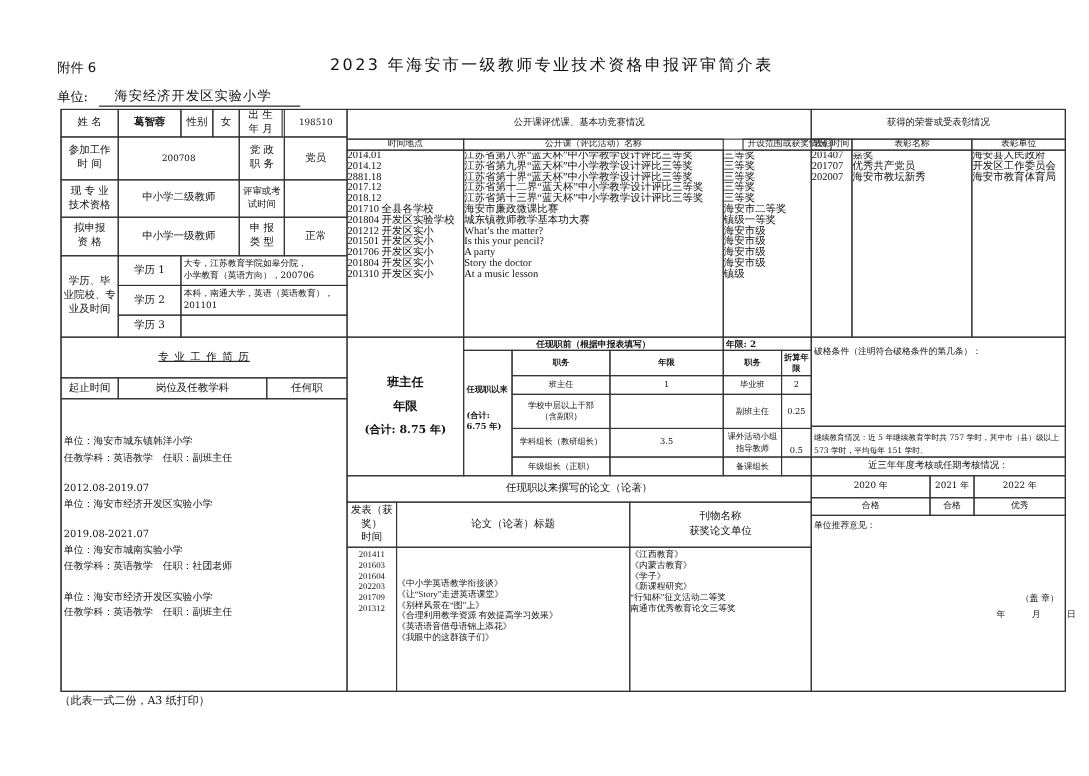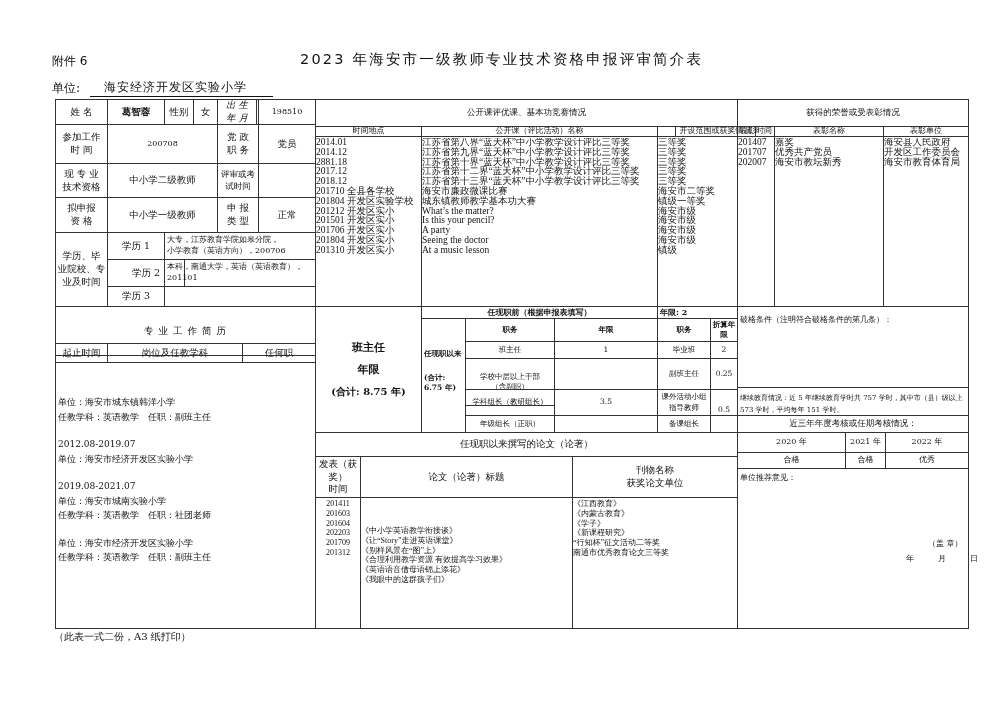--- a/index.html
+++ b/index.html
@@ -30,21 +30,21 @@
 <div class="abs unit-label">单位:</div>
 <div class="abs unit-value">海安经济开发区实验小学</div>
 
 <div class="box" style="left:55px;top:99px;width:914px;height:530px;"></div>
 
 <div>
   <div class="cell" style="left:55px;top:99px;width:53px;height:26px;">姓  名</div>
   <div class="cell bold" style="left:107px;top:99px;width:58px;height:26px;">葛智蓉</div>
   <div class="cell" style="left:164px;top:99px;width:30px;height:26px;">性别</div>
   <div class="cell" style="left:193px;top:99px;width:25px;height:26px;">女</div>
-  <div class="cell" style="left:217px;top:99px;width:40px;height:26px;white-space:pre-line;font-style:italic;">出 生
+  <div class="cell" style="left:217px;top:99px;width:40px;height:26px;white-space:pre-line;">出 生
 年 月</div>
   <div class="cell" style="left:258px;top:99px;width:58px;height:26px;font-size:8px;">198510</div>
 
   <div class="cell" style="left:55px;top:124px;width:53px;height:40px;white-space:pre-line;">参加工作
 时  间</div>
   <div class="cell" style="left:107px;top:124px;width:111px;height:40px;font-size:8px;">200708</div>
   <div class="cell" style="left:217px;top:124px;width:42px;height:40px;white-space:pre-line;">党 政
 职 务</div>
   <div class="cell" style="left:258px;top:124px;width:58px;height:40px;">党员</div>
 
@@ -61,21 +61,21 @@
   <div class="cell" style="left:217px;top:197px;width:42px;height:36px;white-space:pre-line;">申  报
 类  型</div>
   <div class="cell" style="left:258px;top:197px;width:58px;height:36px;">正常</div>
 
   <div class="cell" style="left:55px;top:232px;width:53px;height:75px;white-space:pre-line;">学历、毕
 业院校、专
 业及时间</div>
   <div class="cell" style="left:107px;top:232px;width:58px;height:28px;">学历 1</div>
   <div class="cell left" style="left:164px;top:232px;width:152px;height:28px;white-space:pre-line;font-size:8px;">大专，江苏教育学院如皋分院，
 小学教育（英语方向），200706</div>
-  <div class="cell" style="left:107px;top:259px;width:78px;height:28px;">学历 2</div>
+  <div class="cell" style="left:107px;top:259px;width:58px;height:28px;">学历 2</div>
   <div class="cell left" style="left:164px;top:259px;width:152px;height:28px;white-space:pre-line;font-size:8px;">本科，南通大学，英语（英语教育），
 201101</div>
   <div class="cell" style="left:107px;top:286px;width:58px;height:21px;">学历 3</div>
   <div class="cell left" style="left:164px;top:286px;width:152px;height:21px;"></div>
 </div>
 
 <div>
   <div class="cell" style="left:315px;top:99px;width:423px;height:28px;font-size:8.5px;">公开课评优课、基本功竞赛情况</div>
   <div class="cell" style="left:315px;top:126px;width:107px;height:11px;font-size:8px;">时间地点</div>
   <div class="cell" style="left:421px;top:126px;width:237px;height:11px;font-size:8px;">公开课（评比活动）名称</div>
@@ -102,21 +102,21 @@
     <div>江苏省第八界“蓝天杯”中小学教学设计评比三等奖</div>
     <div>江苏省第九界“蓝天杯”中小学教学设计评比三等奖</div>
     <div>江苏省第十界“蓝天杯”中小学教学设计评比三等奖</div>
     <div>江苏省第十二界“蓝天杯”中小学教学设计评比三等奖</div>
     <div>江苏省第十三界“蓝天杯”中小学教学设计评比三等奖</div>
     <div>海安市廉政微课比赛</div>
     <div>城东镇教师教学基本功大赛</div>
     <div>What’s the matter?</div>
     <div>Is this your pencil?</div>
     <div>A party</div>
-    <div>Seeing the doctor</div>
+    <div>Story the doctor</div>
     <div>At a music lesson</div>
   </div>
   <div class="lst" style="left:658px;top:138px;width:79px;">
     <div>三等奖</div>
     <div>三等奖</div>
     <div>三等奖</div>
     <div>三等奖</div>
     <div>三等奖</div>
     <div>海安市二等奖</div>
     <div>镇级一等奖</div>
@@ -147,21 +147,21 @@
     <div>海安市教坛新秀</div>
   </div>
   <div class="lst" style="left:884px;top:138px;width:84px;">
     <div>海安县人民政府</div>
     <div>开发区工作委员会</div>
     <div>海安市教育体育局</div>
   </div>
 </div>
 
 <div>
-  <div class="cell" style="left:55px;top:306px;width:261px;height:50px;letter-spacing:1px;">专 业 工 作 简 历</div>
+  <div class="cell" style="left:55px;top:306px;width:261px;height:38px;letter-spacing:1px;text-decoration:underline;">专 业 工 作 简 历</div>
   <div class="cell" style="left:55px;top:343px;width:53px;height:20px;">起止时间</div>
   <div class="cell" style="left:107px;top:343px;width:136px;height:20px;">岗位及任教学科</div>
   <div class="cell" style="left:242px;top:343px;width:74px;height:20px;">任何职</div>
   <div class="cell top left" style="left:55px;top:362px;width:261px;height:267px;padding-top:32px;display:block;">
     <div class="work-entry">
       <div>单位：海安市城东镇韩洋小学</div>
       <div>任教学科：英语教学　任职：副班主任</div>
     </div>
     <div class="work-entry">
       <div>2012.08-2019.07</div>
@@ -196,21 +196,21 @@
   <div class="cell bold smallc" style="left:465px;top:318px;width:90px;height:24px;">职务</div>
   <div class="cell bold smallc" style="left:554px;top:318px;width:104px;height:24px;">年限</div>
   <div class="cell bold smallc" style="left:657px;top:318px;width:54px;height:24px;">职务</div>
   <div class="cell bold smallc" style="left:710px;top:318px;width:28px;height:24px;">折算年限</div>
 
   <div class="cell smallc" style="left:465px;top:341px;width:90px;height:18px;">班主任</div>
   <div class="cell smallc" style="left:554px;top:341px;width:104px;height:18px;">1</div>
   <div class="cell smallc" style="left:657px;top:341px;width:54px;height:18px;">毕业班</div>
   <div class="cell smallc" style="left:710px;top:341px;width:28px;height:18px;">2</div>
 
-  <div class="cell smallc" style="left:465px;top:358px;width:90px;height:48px;white-space:pre-line;font-family:Liberation Serif, serif;">学校中层以上干部
+  <div class="cell smallc" style="left:465px;top:358px;width:90px;height:32px;white-space:pre-line;font-family:Liberation Serif, serif;">学校中层以上干部
 （含副职）</div>
   <div class="cell smallc" style="left:554px;top:358px;width:104px;height:32px;"></div>
   <div class="cell smallc" style="left:657px;top:358px;width:54px;height:32px;">副班主任</div>
   <div class="cell smallc" style="left:710px;top:358px;width:28px;height:32px;">0.25</div>
 
   <div class="cell smallc" style="left:465px;top:389px;width:90px;height:27px;">学科组长（教研组长）</div>
   <div class="cell smallc" style="left:554px;top:389px;width:104px;height:27px;">3.5</div>
   <div class="cell smallc" style="left:657px;top:389px;width:54px;height:27px;white-space:pre-line;">课外活动小组
 指导教师</div>
   <div class="cell smallc" style="left:710px;top:389px;width:28px;height:27px;align-items:flex-end;">0.5</div>

